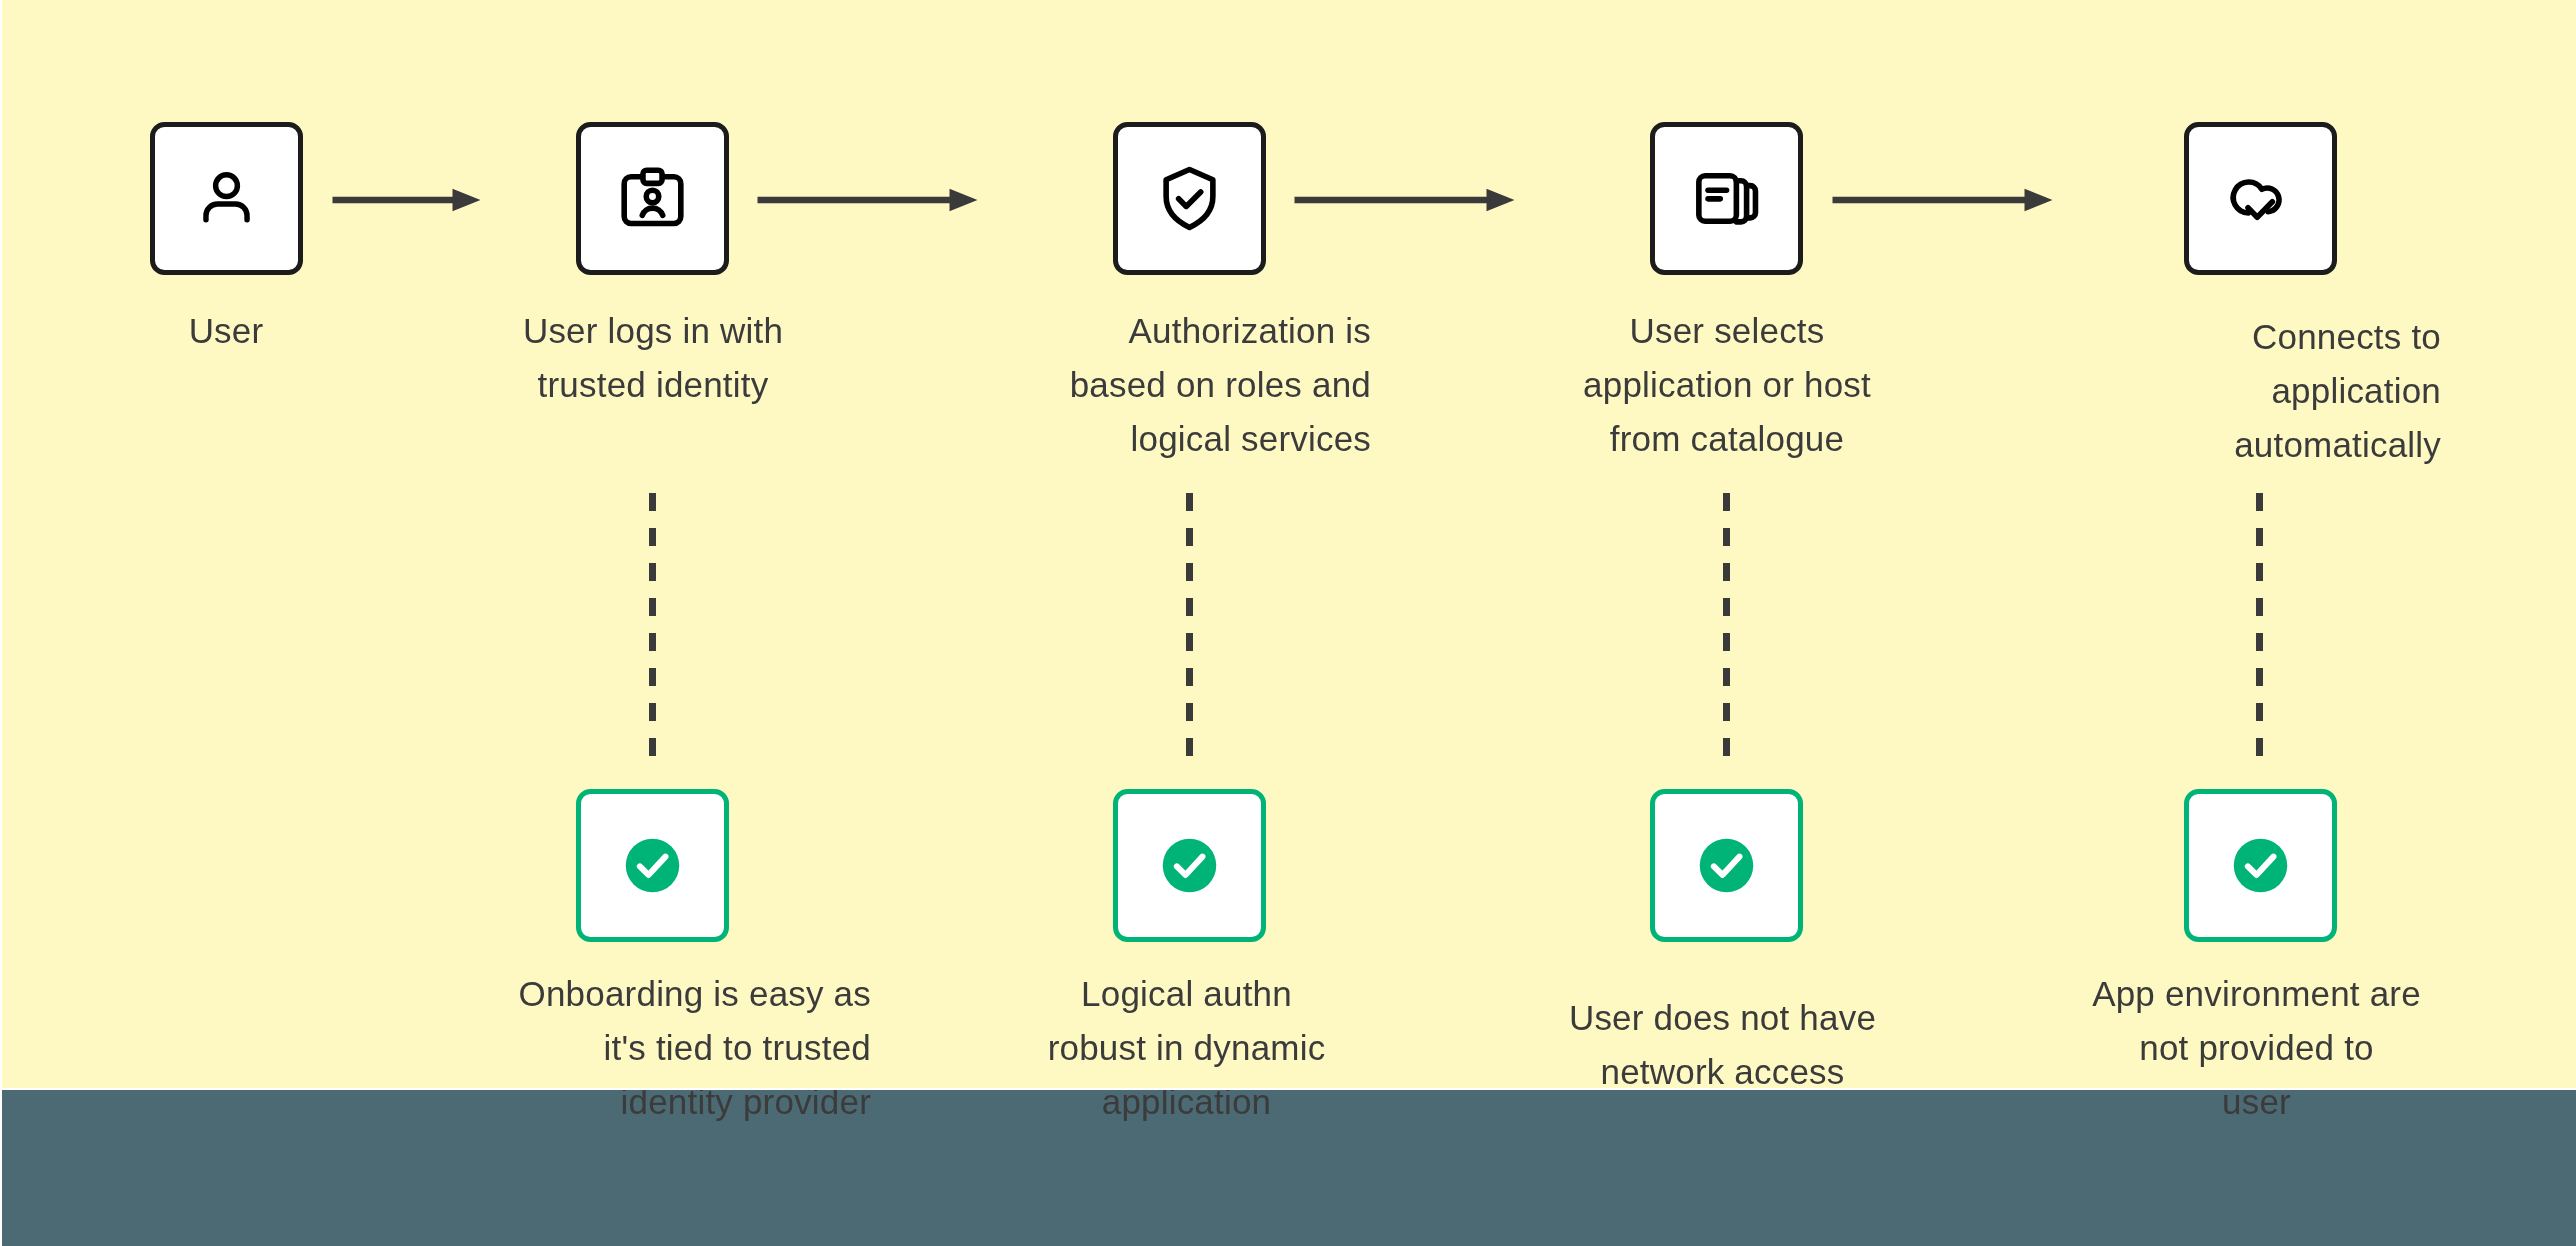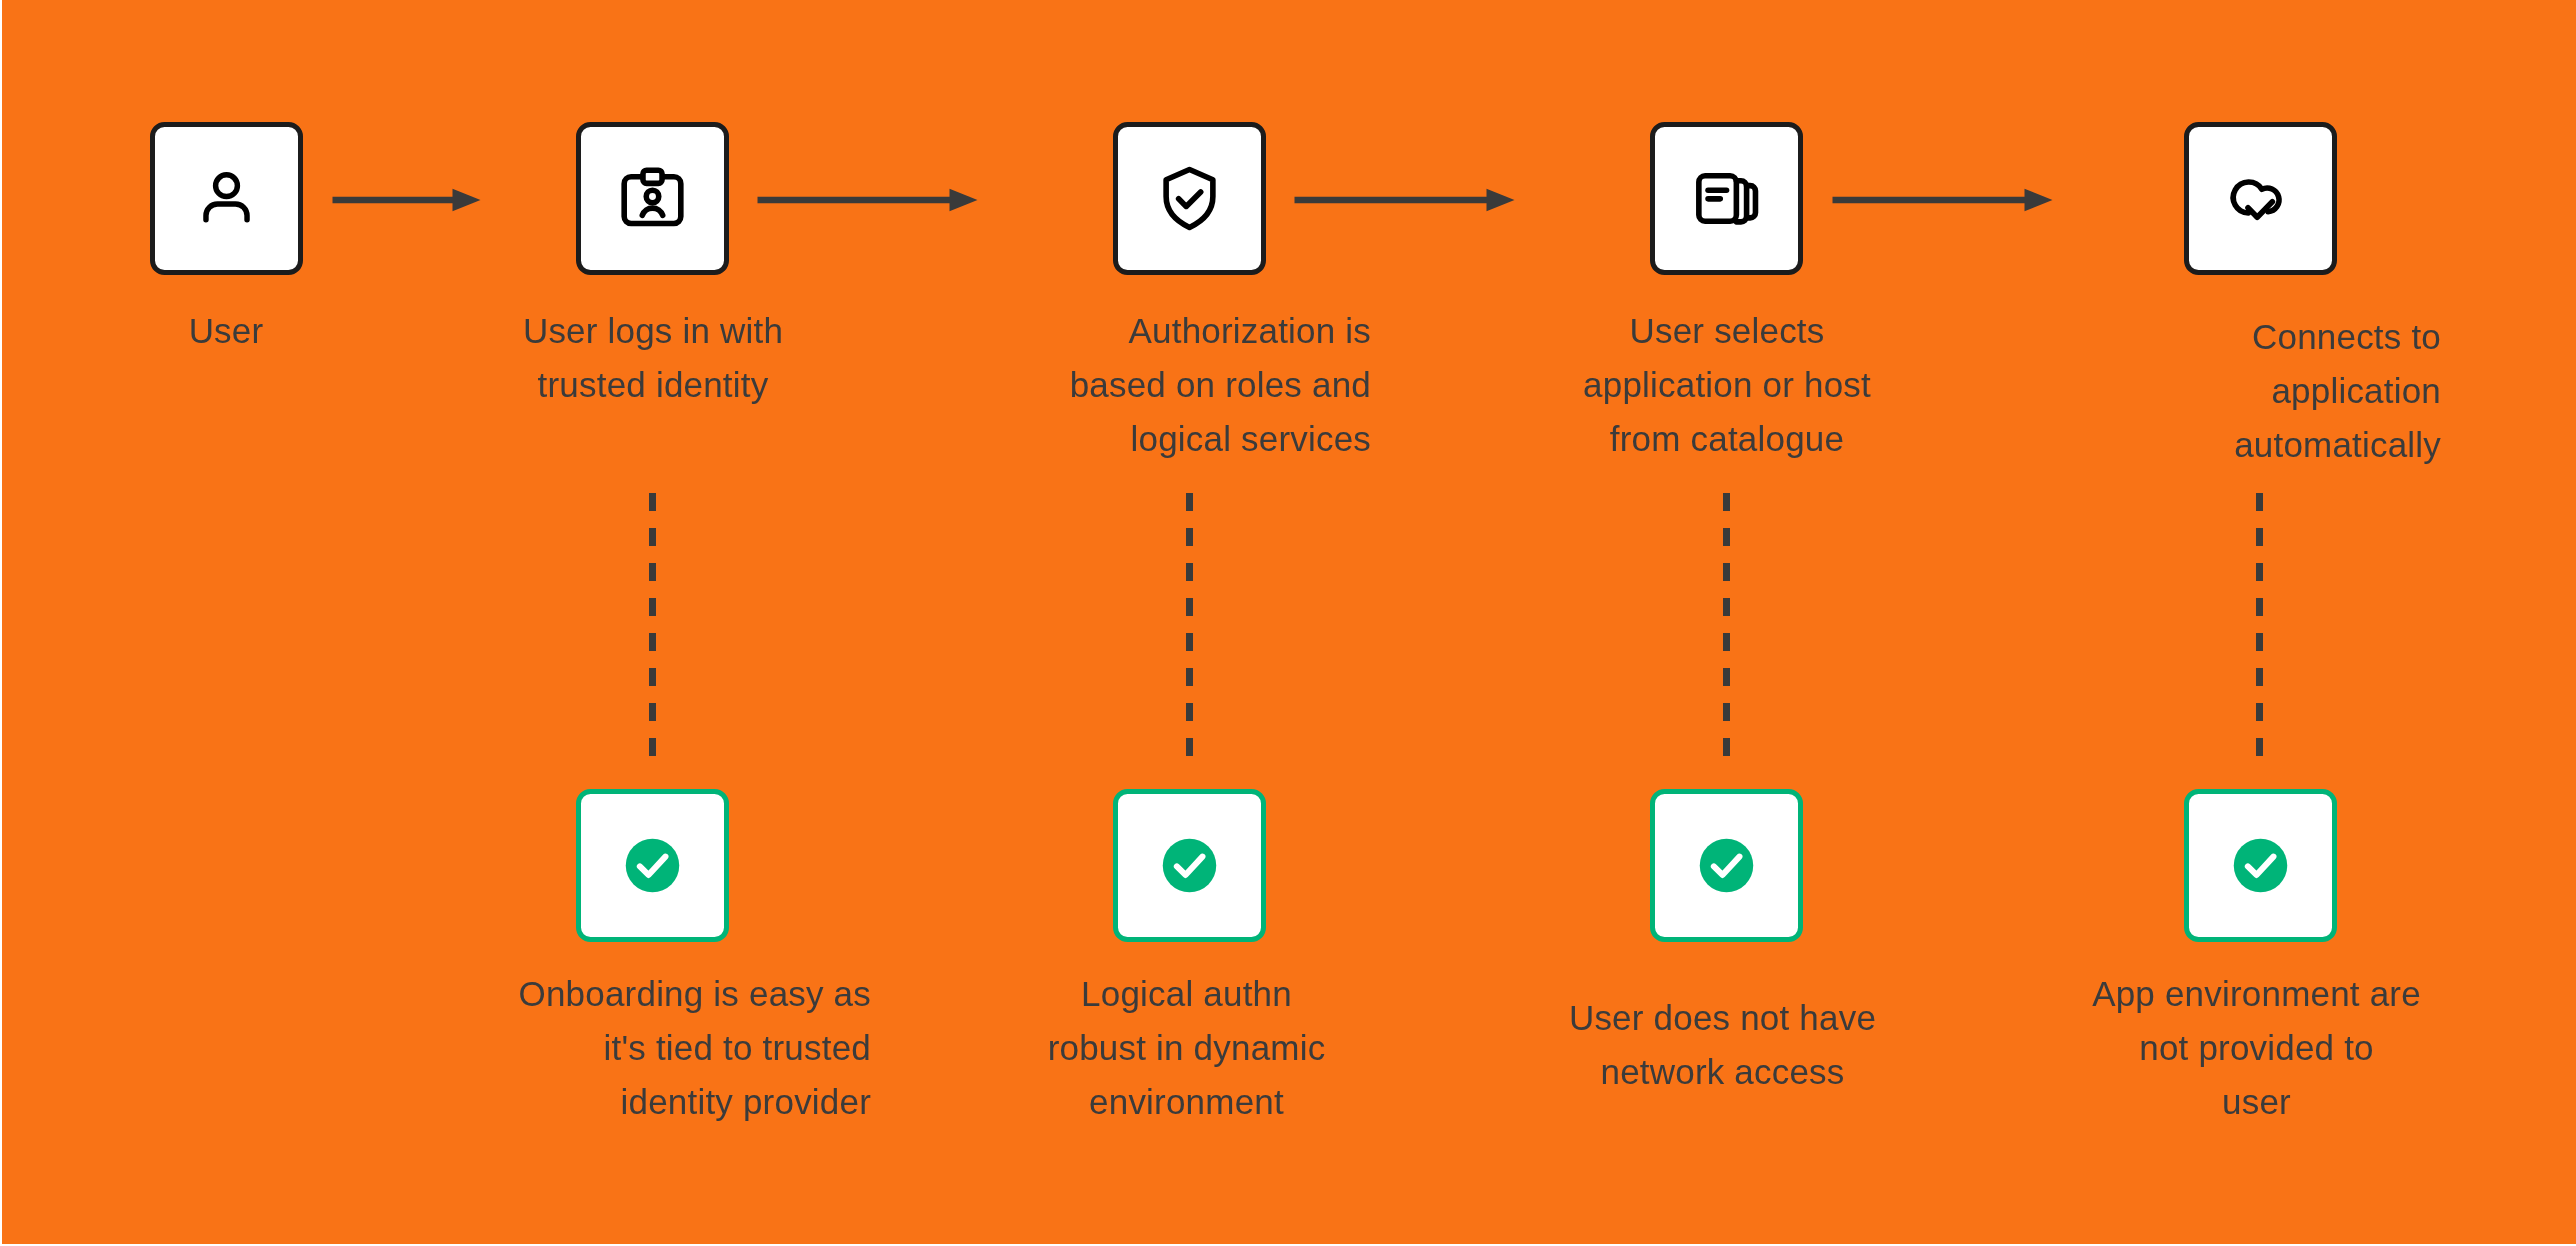--- a/index.html
+++ b/index.html
@@ -10,22 +10,22 @@
     width: 2576px;
     height: 1246px;
     background: #4c6a74;
     font-family: "Liberation Sans", sans-serif;
     overflow: hidden;
   }
 
   .canvas {
     position: relative;
     width: 2576px;
-    height: 1246px;
-    background: #f97316;
+    height: 1090px;
+    background: #fef9c3;
   }
 
   
   .tile {
     position: absolute;
     width: 153px;
     height: 153px;
     border-radius: 14.5px;
     background: #ffffff;
     box-sizing: border-box;
@@ -225,21 +225,21 @@
       </svg>
     </span>
   </div>
 
   <div class="caption" style="left:436px; top:967px; width:435px;text-align:right;">Onboarding is easy as
 it's tied to trusted
 identity provider</div>
 
   <div class="caption" style="left:985px; top:967px; width:403px;">Logical authn
 robust in dynamic
-environment</div>
+application</div>
 
   <div class="caption" style="left:1517px; top:967px; width:411px;margin-top:24px;">User does not have
 network access</div>
 
   <div class="caption" style="left:2051px; top:967px; width:411px;">App environment are
 not provided to
 user</div>
 
   <div class="edge-bottom"></div>
   <div class="edge-left"></div>

